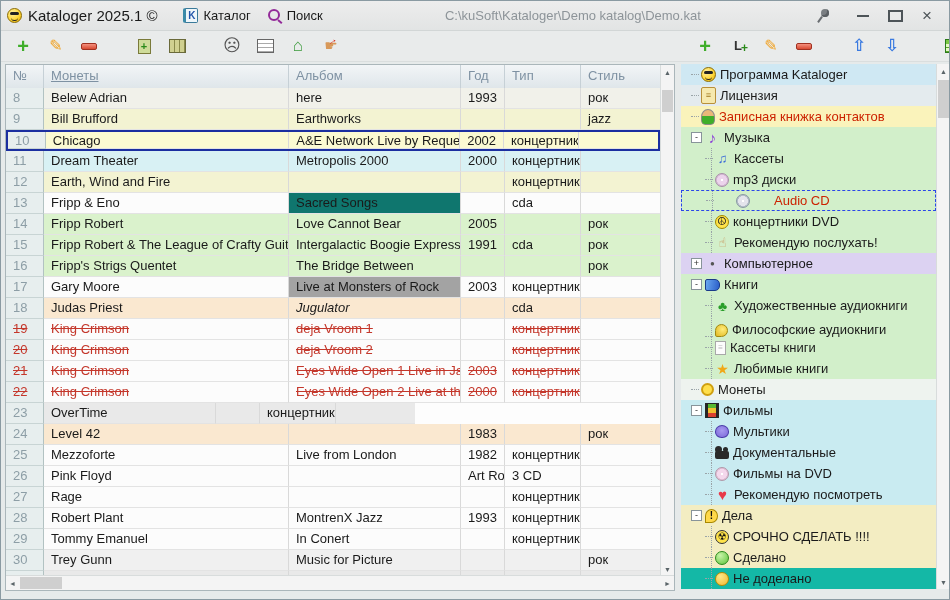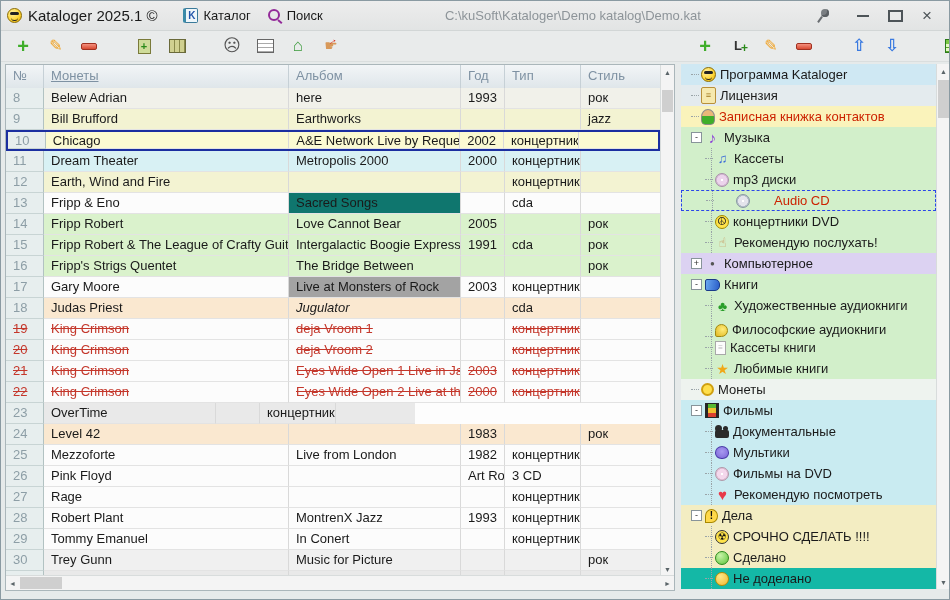--- a/index.html
+++ b/index.html
@@ -492,27 +492,27 @@
             <span class="ico ic-coin-icon"></span>
             <span class="lbl">Монеты</span>
           </div>
           <div class="titem d0" style="background: rgb(201, 235, 241);">
             <div class="exp">-</div>
             <span class="ico ic-film-icon"></span>
             <span class="lbl">Фильмы</span>
           </div>
           <div class="titem d1" style="background: rgb(201, 235, 241);">
             <span class="stub"></span>
+            <span class="ico ic-cartoon-icon"></span>
+            <span class="lbl">Мультики</span>
+          </div>
+          <div class="titem d1" style="background: rgb(201, 235, 241);">
+            <span class="stub"></span>
             <span class="ico ic-movie-camera-icon"></span>
             <span class="lbl">Документальные</span>
-          </div>
-          <div class="titem d1" style="background: rgb(201, 235, 241);">
-            <span class="stub"></span>
-            <span class="ico ic-cartoon-icon"></span>
-            <span class="lbl">Мультики</span>
           </div>
           <div class="titem d1" style="background: rgb(201, 235, 241);">
             <span class="stub"></span>
             <span class="ico ic-dvd-disc-icon"></span>
             <span class="lbl">Фильмы на DVD</span>
           </div>
           <div class="titem d1" style="background: rgb(201, 235, 241);">
             <span class="stub"></span>
             <span class="ico ic-heart-icon" style="color: rgb(232, 58, 74);">♥</span>
             <span class="lbl">Рекомендую посмотреть</span>

